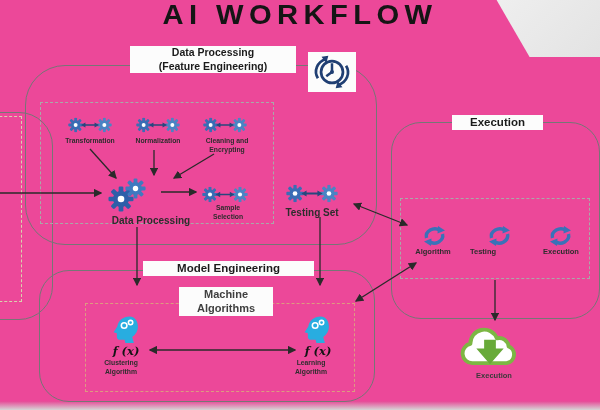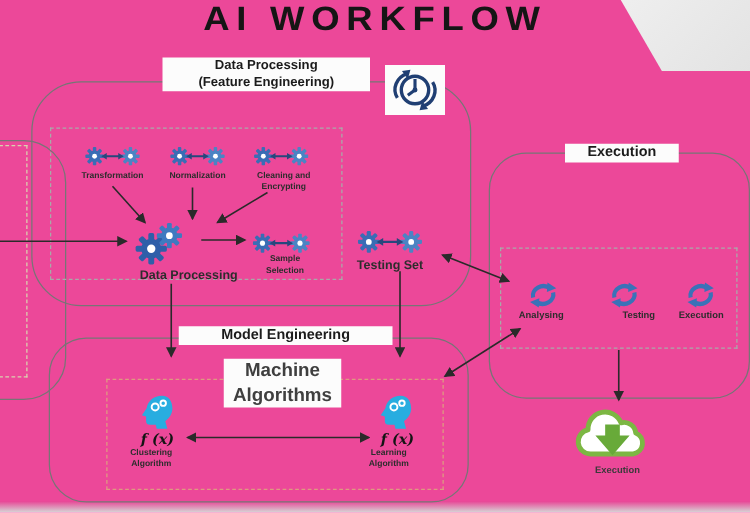--- a/index.html
+++ b/index.html
@@ -26,21 +26,21 @@
   .dashed { position:absolute; border:1.1px dashed #a9a9a9; }
   .dashed-salmon { border-color:#dd9b80; }
   .dashed-tan { border-color:#d9d2ae; border-width:1px; }
   .ttl {
     position:absolute; background:#fcfcfc; text-align:center; font-weight:700;
     color:#1b1b1b; white-space:pre-line; line-height:1.3; padding:0 3px;
   }
   .ttl-dp   { top:46px;  left:130px; width:160px; font-size:10.5px; }
   .ttl-mod  { top:261px; left:143px; width:165px; font-size:11.5px; }
   .ttl-exec { top:115px; left:452px; width:85px;  font-size:11.5px; }
-  .ttl-ma   { top:287px; left:179px; width:88px;  font-size:15px; font-weight:600; color:#3f3f3f; }
+  .ttl-ma   { top:287px; left:179px; width:88px;  font-size:11px; font-weight:600; color:#3f3f3f; }
   .lbl {
     position:absolute; font-size:6.8px; font-weight:600; color:#2d2d2d;
     text-align:center; white-space:pre-line; line-height:1.3;
   }
   .lbl-strong { font-size:10px; font-weight:700; }
   .lbl-exec   { font-size:7.5px; font-weight:700; }
   .fx {
     position:absolute; width:40px; text-align:center;
     font-family:"DejaVu Serif", serif; font-style:italic; font-weight:700;
     font-size:11.5px; color:#141414;
@@ -193,26 +193,26 @@
 Selection</div>
 
   <svg class="icon" style="left:286px; top:184px;" width="52" height="19" viewBox="0 0 46 16">
       <use href="#sym-gearpair"></use>
     </svg>
   <div class="lbl lbl-strong" style="left:277px; top:206px; width:70px;">Testing Set</div>
 
   <svg class="icon" style="left:421px; top:225px;" width="27" height="22" viewBox="0 0 26 22" color="#3a72b8">
       <use href="#sym-sync"></use>
     </svg>
-  <div class="lbl lbl-exec" style="left:398px; top:247px; width:70px;">Analysing</div>
+  <div class="lbl lbl-exec" style="left:398px; top:247px; width:70px;">Algorithm</div>
 
   <svg class="icon" style="left:486px; top:225px;" width="27" height="22" viewBox="0 0 26 22" color="#3a72b8">
       <use href="#sym-sync"></use>
     </svg>
-  <div class="lbl lbl-exec" style="left:476px; top:247px; width:70px;">Testing</div>
+  <div class="lbl lbl-exec" style="left:448px; top:247px; width:70px;">Testing</div>
 
   <svg class="icon" style="left:547px; top:225px;" width="27" height="22" viewBox="0 0 26 22" color="#3a72b8">
       <use href="#sym-sync"></use>
     </svg>
   <div class="lbl lbl-exec" style="left:526px; top:247px; width:70px;">Execution</div>
 
   <svg class="icon" style="left:110px; top:316px;" width="32" height="28" viewBox="0 0 30 27" color="#28ade0">
       <use href="#sym-head"></use>
     </svg>
   <div class="fx" style="left:106px; top:344px;">f (x)</div>

